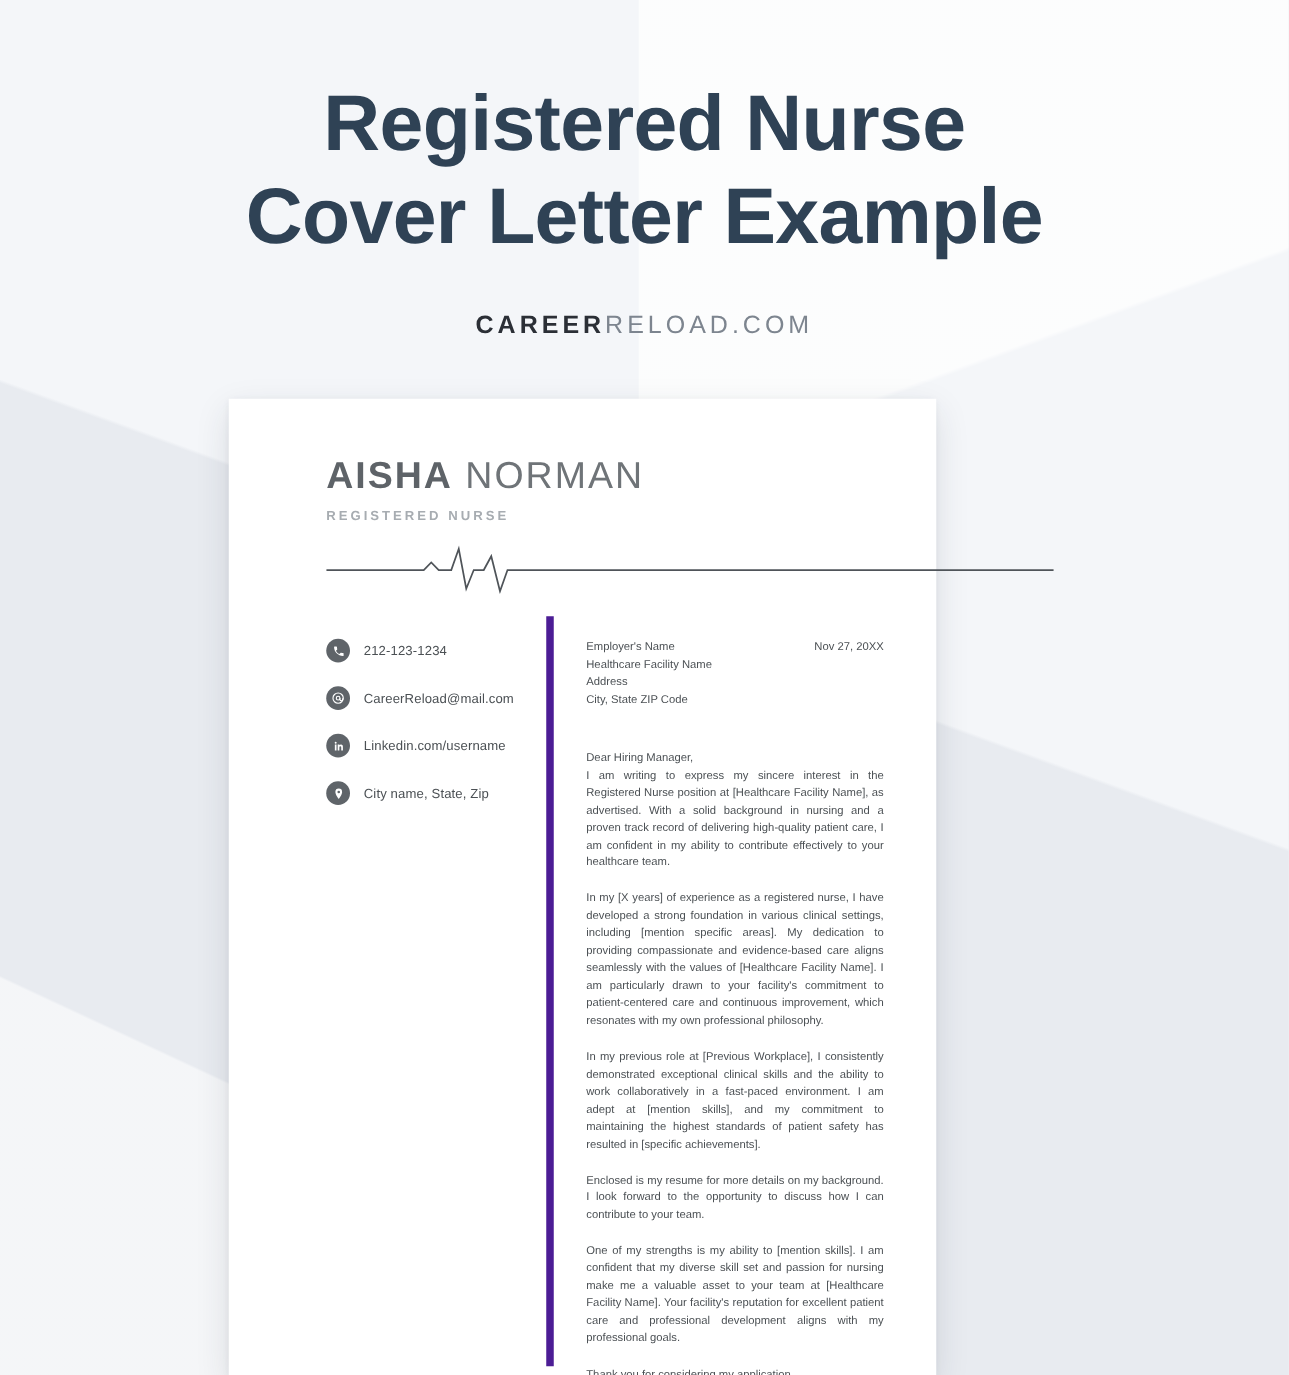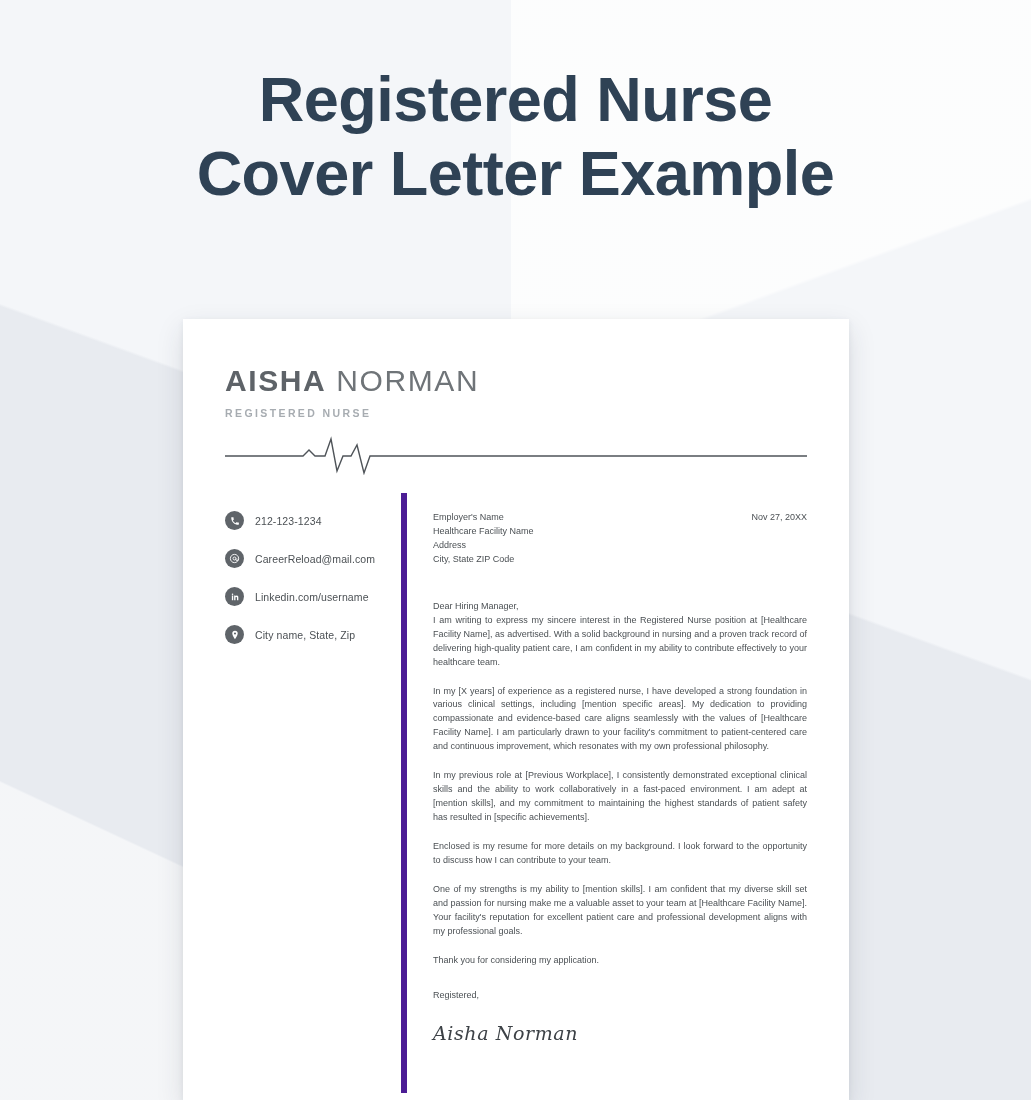--- a/index.html
+++ b/index.html
@@ -80,24 +80,25 @@
   .promo-brand .b-rest {
     color: #7d858f;
     font-weight: normal;
   }
 
   
   .sheet {
     position: absolute;
     top: 319px;
     left: 183px;
-    width: 666px;
+    width: 566px;
     height: 781px;
     background: #ffffff;
     box-shadow: 0 10px 26px rgba(35,45,60,0.13), 0 2px 6px rgba(35,45,60,0.07);
+    padding-left: 36px;
   }
 
   .sheet-inner {
     padding: 30px 42px 0 42px;
     height: 100%;
   }
 
   .name-block {
     padding-top: 15px;
   }
@@ -227,20 +228,23 @@
     <div class="bg-diag-1"></div>
     <div class="bg-diag-2"></div>
     <div class="bg-diag-3"></div>
   </div>
 
   <div class="promo">
     <h1 class="promo-title">
       <span>Registered Nurse</span>
       <span class="line2">Cover Letter Example</span>
     </h1>
+    <div class="promo-brand">
+      <span class="b-strong">CAREER</span><span class="b-rest">RELOAD.COM</span>
+    </div>
   </div>
 
   <div class="sheet">
     <div class="sheet-inner">
 
       <div class="name-block">
         <div class="cand-name"><span class="fn">AISHA</span><span> NORMAN</span></div>
         <div class="cand-role">REGISTERED NURSE</div>
       </div>
 

